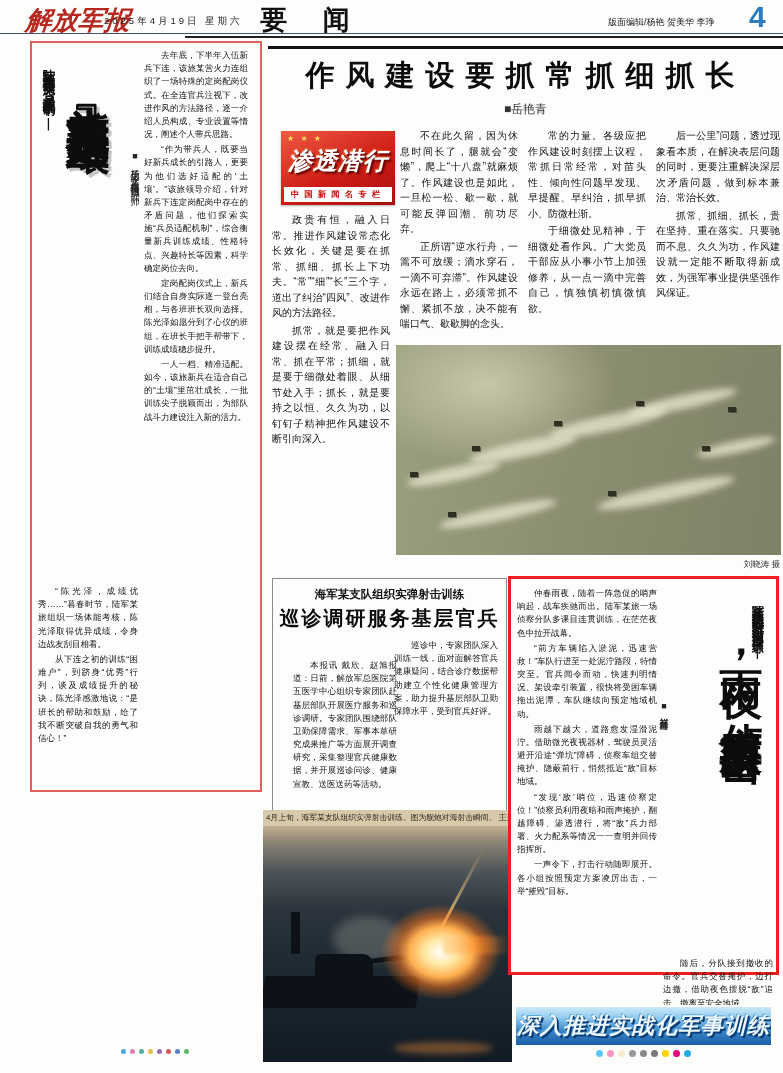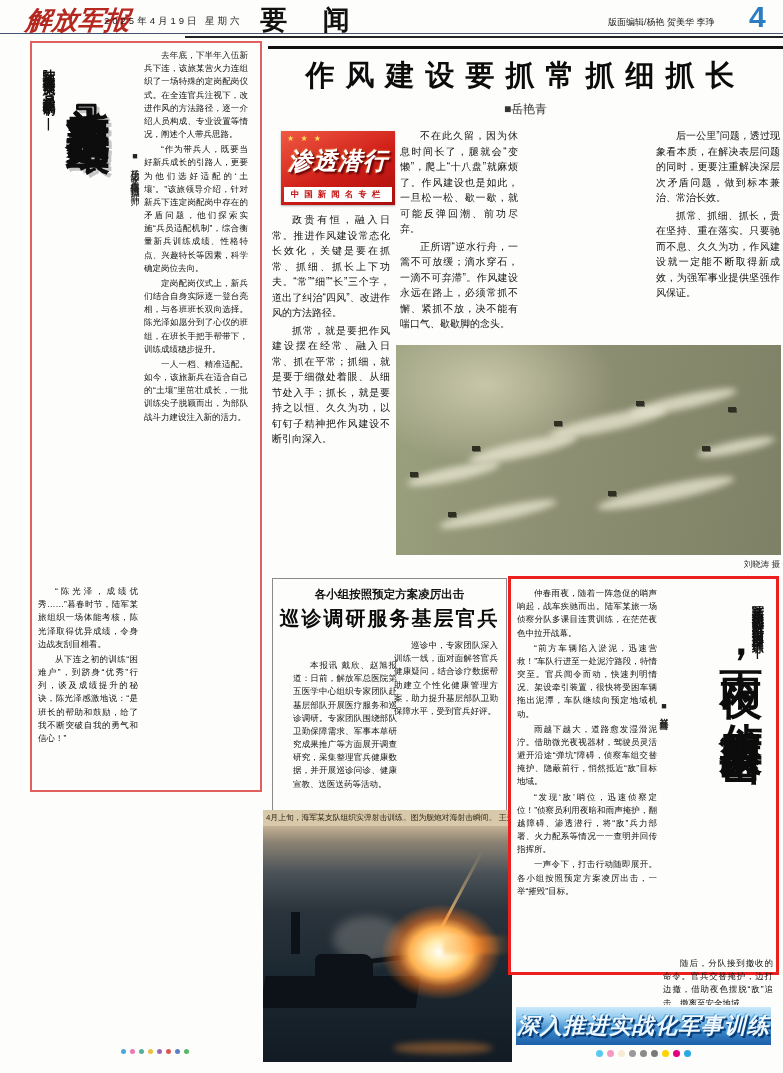--- a/index.html
+++ b/index.html
@@ -135,20 +135,24 @@
     <div class="badge-strip">中国新闻名专栏</div>
   </div>
   <div class="abs t-col t-col1 jtxt cols">
       <p>政贵有恒，融入日常。推进作风建设常态化长效化，关键是要在抓常、抓细、抓长上下功夫。“常”“细”“长”三个字，道出了纠治“四风”、改进作风的方法路径。</p>
       <p>抓常，就是要把作风建设摆在经常、融入日常、抓在平常；抓细，就是要于细微处着眼、从细节处入手；抓长，就是要持之以恒、久久为功，以钉钉子精神把作风建设不断引向深入。</p>
     </div>
   <div class="abs t-col t-col2 jtxt cols">
       <p>不在此久留，因为休息时间长了，腿就会“变懒”，爬上“十八盘”就麻烦了。作风建设也是如此，一旦松一松、歇一歇，就可能反弹回潮、前功尽弃。</p>
       <p>正所谓“逆水行舟，一篙不可放缓；滴水穿石，一滴不可弃滞”。作风建设永远在路上，必须常抓不懈、紧抓不放，决不能有喘口气、歇歇脚的念头。</p>
     </div>
+  <div class="abs t-col t-col3 jtxt cols">
+      <p>常的力量。各级应把作风建设时刻摆上议程，常抓日常经常，对苗头性、倾向性问题早发现、早提醒、早纠治，抓早抓小、防微杜渐。</p>
+      <p>于细微处见精神，于细微处看作风。广大党员干部应从小事小节上加强修养，从一点一滴中完善自己，慎独慎初慎微慎欲。</p>
+    </div>
   <div class="abs t-col t-col4 jtxt cols">
       <p>后一公里”问题，透过现象看本质，在解决表层问题的同时，更要注重解决深层次矛盾问题，做到标本兼治、常治长效。</p>
       <p>抓常、抓细、抓长，贵在坚持、重在落实。只要驰而不息、久久为功，作风建设就一定能不断取得新成效，为强军事业提供坚强作风保证。</p>
     </div>
 
   <div class="abs tank-photo">
     <div class="tank-glare"></div>
     <div class="streak" style="left:10px;top:122px;width:95px;height:14px;"></div>
     <div class="streak" style="left:72px;top:96px;width:110px;height:16px;"></div>
     <div class="streak" style="left:152px;top:70px;width:120px;height:16px;"></div>
@@ -161,21 +165,21 @@
     <div class="veh" style="left:158px;top:76px;"></div>
     <div class="veh" style="left:240px;top:56px;"></div>
     <div class="veh" style="left:306px;top:101px;"></div>
     <div class="veh" style="left:52px;top:167px;"></div>
     <div class="veh" style="left:212px;top:146px;"></div>
     <div class="veh" style="left:332px;top:62px;"></div>
   </div>
   <div class="abs tank-credit">刘晓涛 摄</div>
 
   <div class="abs clinic-box">
-    <div class="abs c-kicker">各小组按照预定方案凌厉出击</div>
+    <div class="abs c-kicker">海军某支队组织实弹射击训练</div>
     <div class="abs c-title">巡诊调研服务基层官兵</div>
     <div class="abs c-col c-col1 jtxt cols">
         <p>本报讯 戴欣、赵旭报道：日前，解放军总医院第五医学中心组织专家团队赴基层部队开展医疗服务和巡诊调研。专家团队围绕部队卫勤保障需求、军事本草研究成果推广等方面展开调查研究，采集整理官兵健康数据，并开展巡诊问诊、健康宣教、送医送药等活动。</p>
       </div>
     <div class="abs c-col c-col2 jtxt cols">
         <p>巡诊中，专家团队深入训练一线，面对面解答官兵健康疑问，结合诊疗数据帮助建立个性化健康管理方案，助力提升基层部队卫勤保障水平，受到官兵好评。</p>
       </div>
   </div>
 
   <div class="abs navy-caption">

